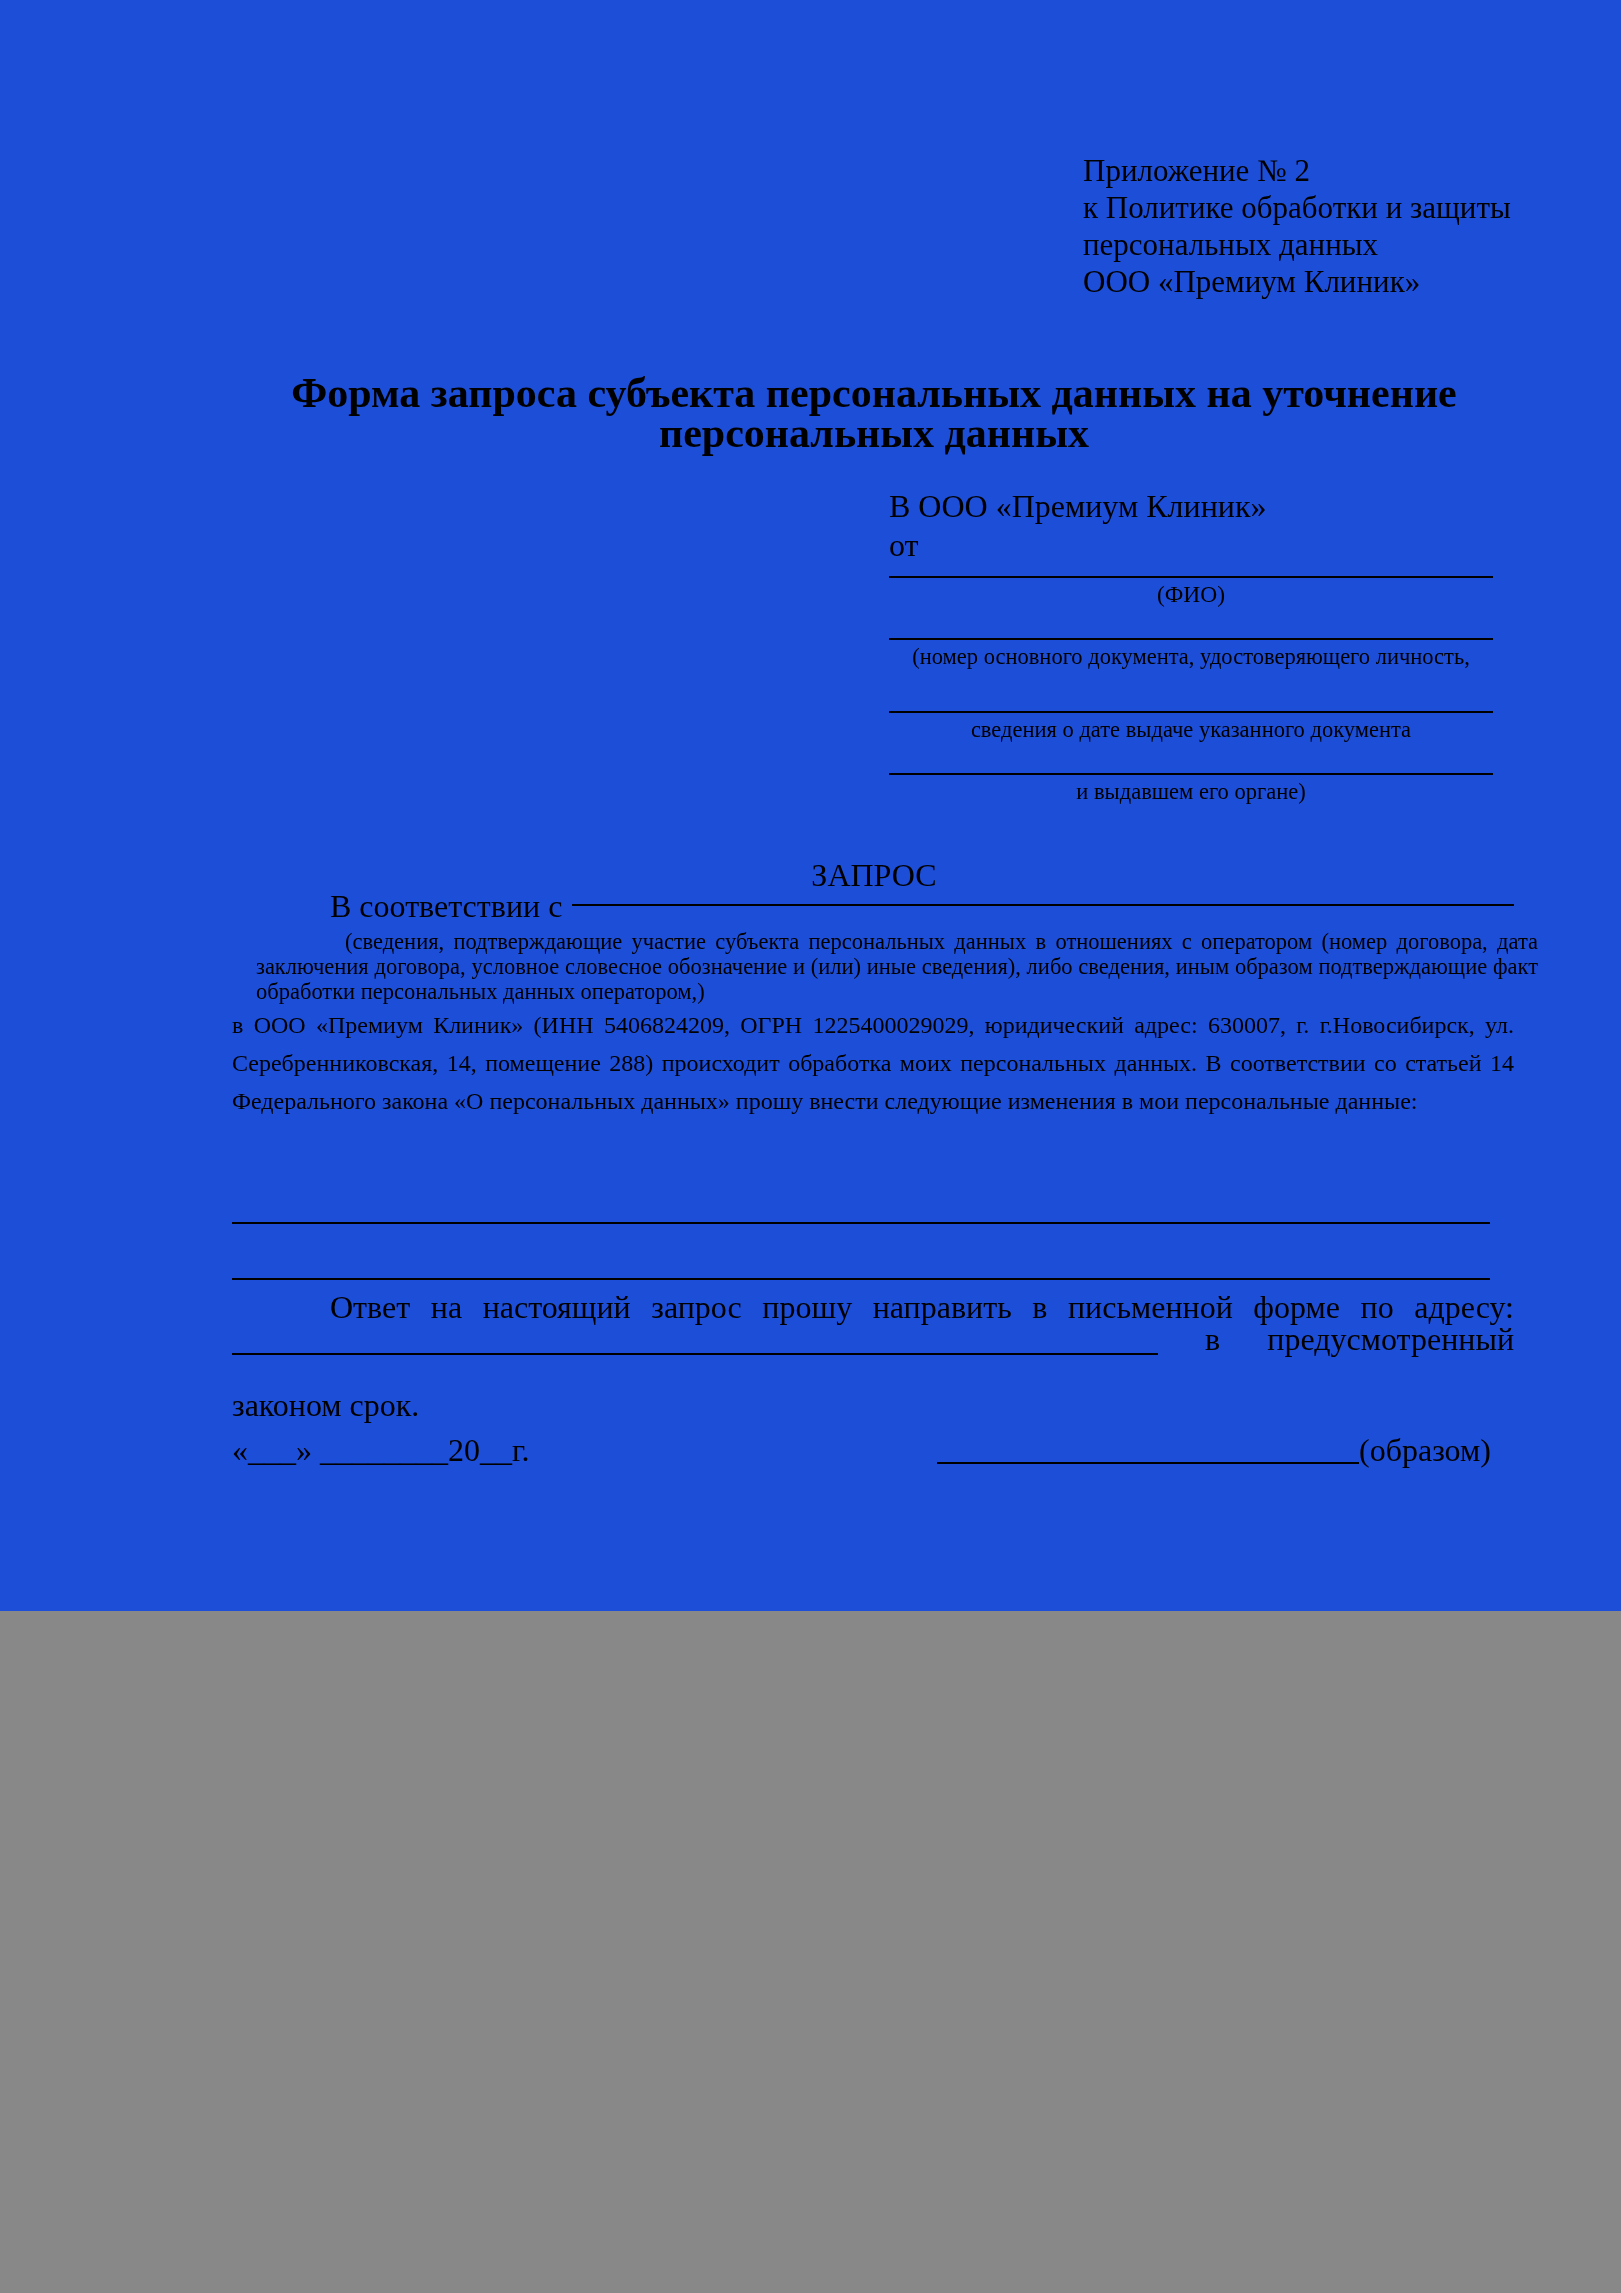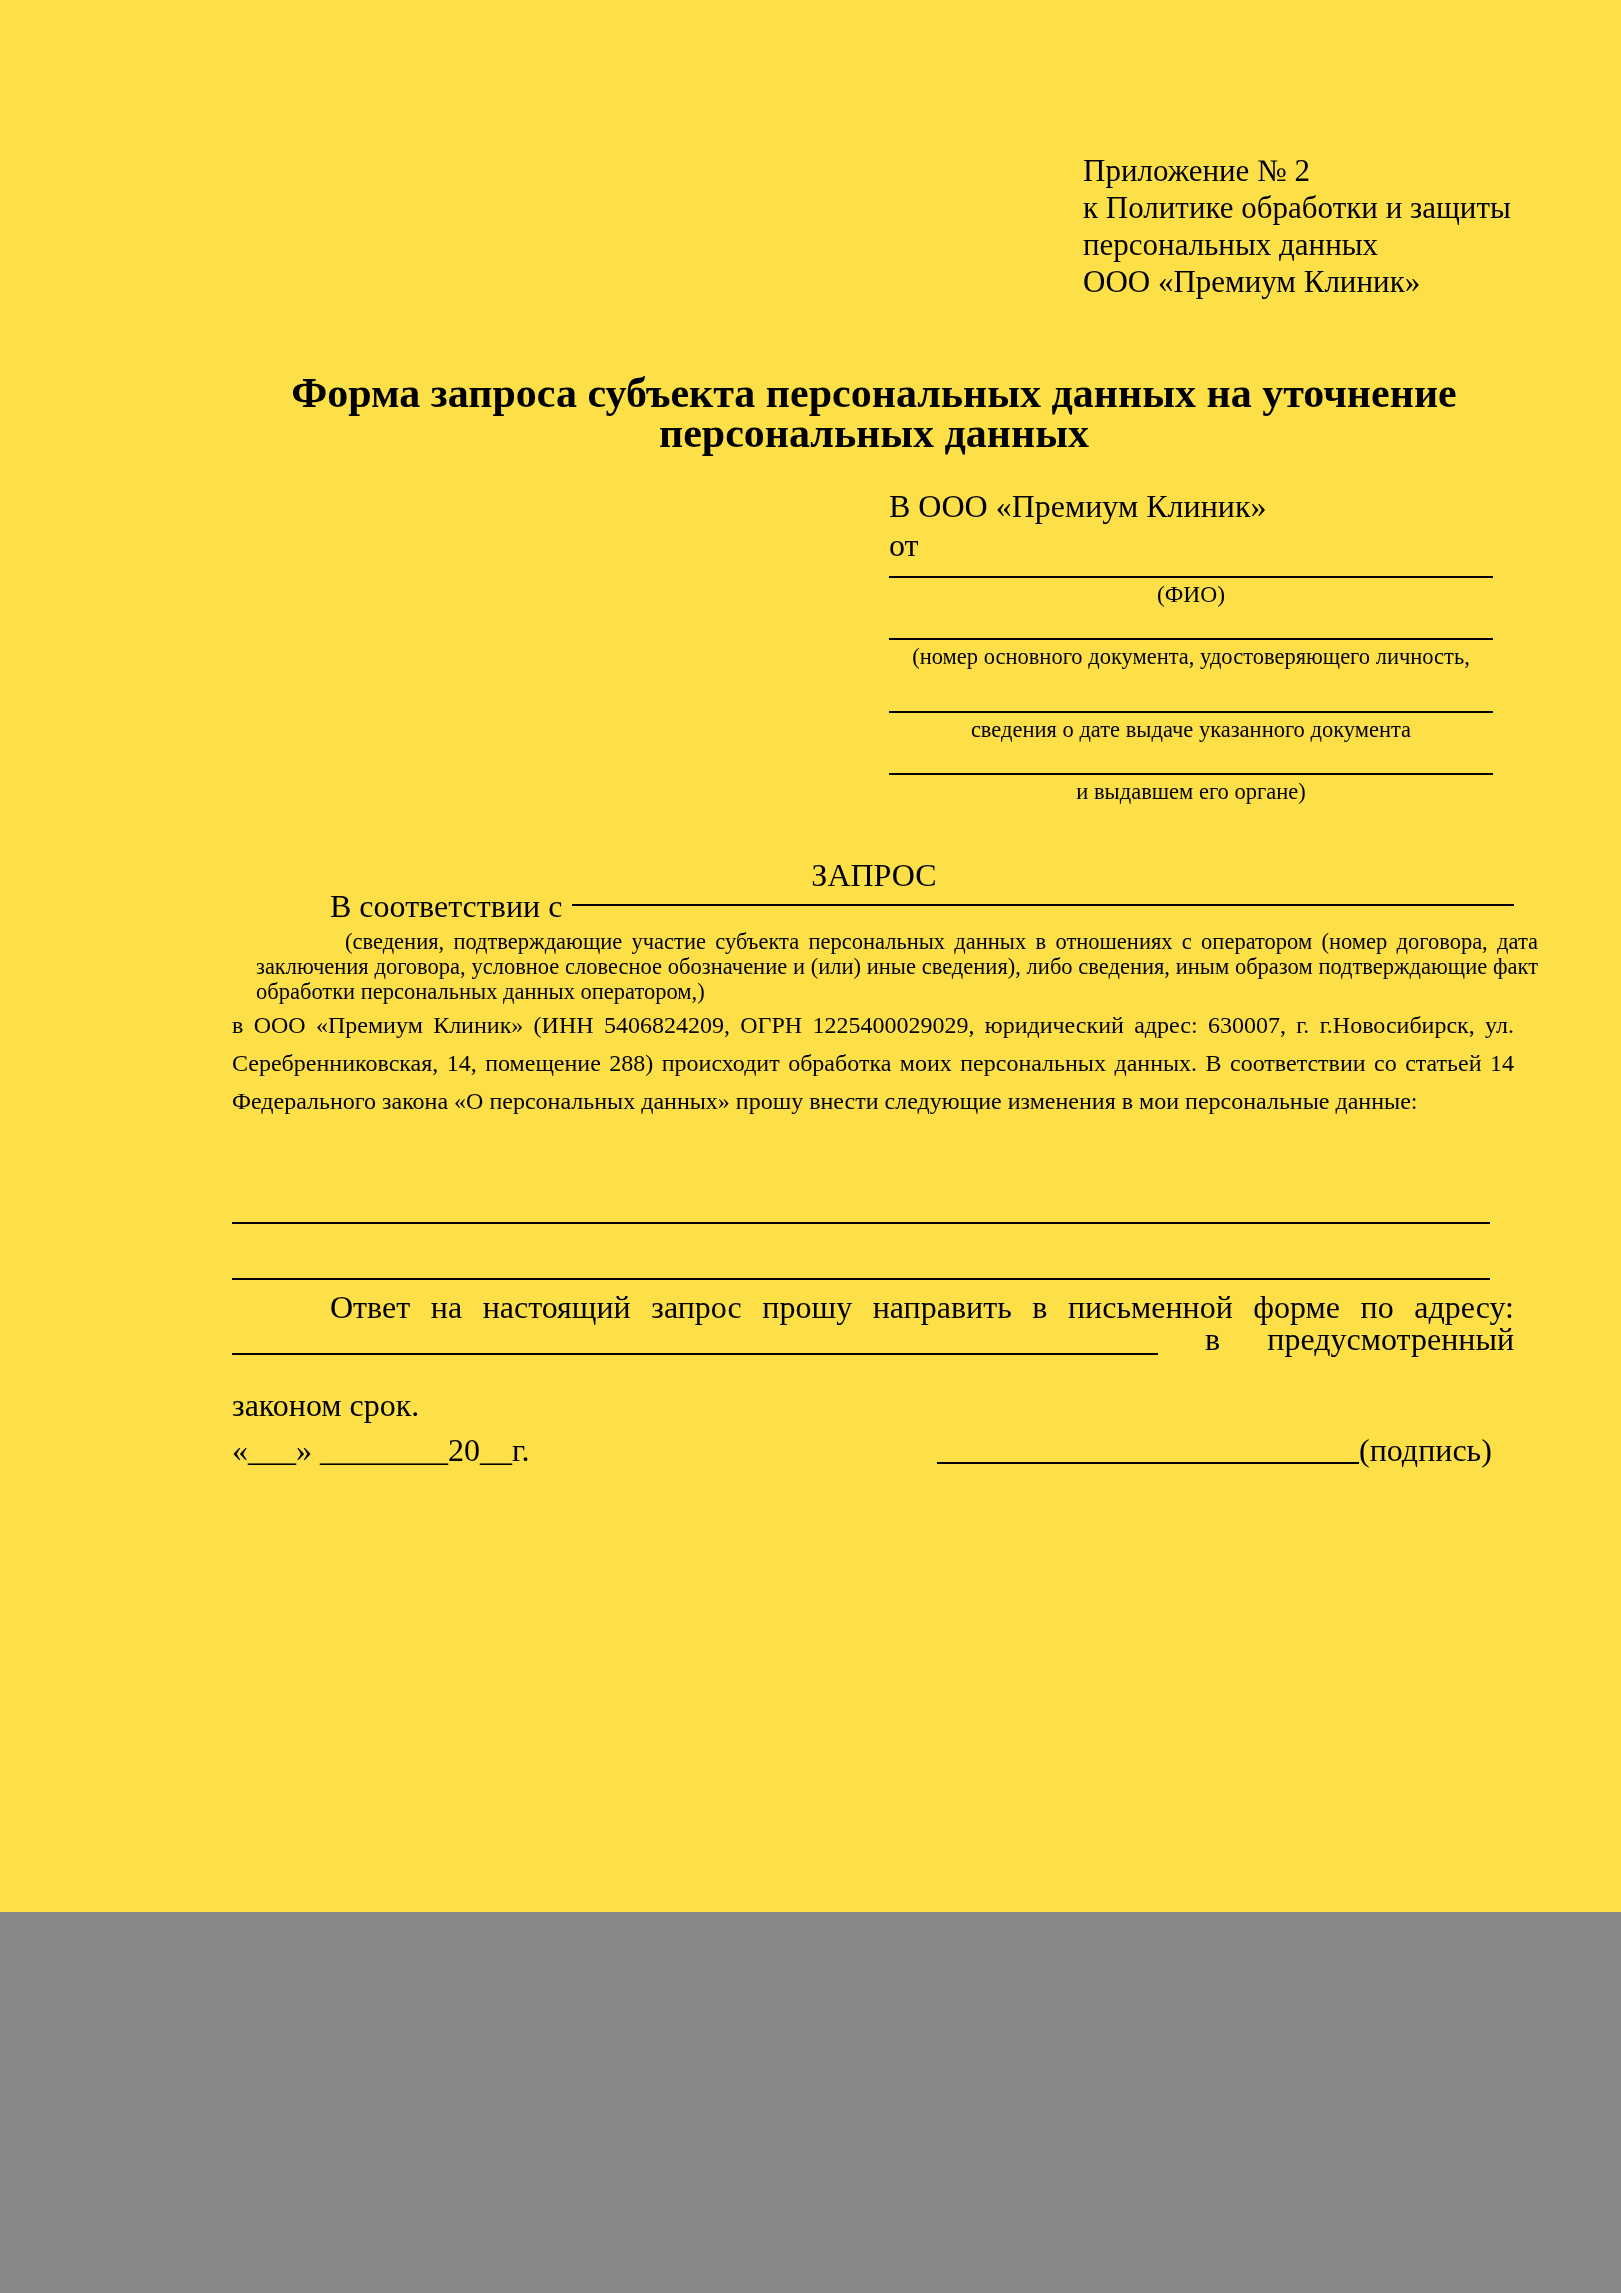--- a/index.html
+++ b/index.html
@@ -1,20 +1,20 @@
 <!DOCTYPE html>
 <html><head>
 <meta charset="utf-8">
 <style>
   html,body{margin:0;padding:0;background:#888;}
   .page{
     position:relative;
-    width:1621px;height:1912px;
+    width:1621px;height:1611px;
     margin:0 auto;
-    background:#fde047;
+    background:#1d4ed8;
     color:#000;
     font-family:"Liberation Serif","DejaVu Serif",serif;
     overflow:hidden;
   }
   .abs{position:absolute;}
   
   .header-block{
     left:1083px;top:152px;
     font-size:31px;line-height:37px;
     white-space:nowrap;
@@ -132,17 +132,17 @@
     <div class="fill2"></div>
     <span>в</span>
     <span>предусмотренный</span>
   </div>
 
   <div class="abs reply-tail">законом срок.</div>
 
   <div class="abs footer">
     <div class="date-line">«___» ________20__г.</div>
     <div class="sig-rule"></div>
-    <div class="sig-cap">(подпись)</div>
+    <div class="sig-cap">(образом)</div>
   </div>
 
 </div>
 
 
 </body></html>

